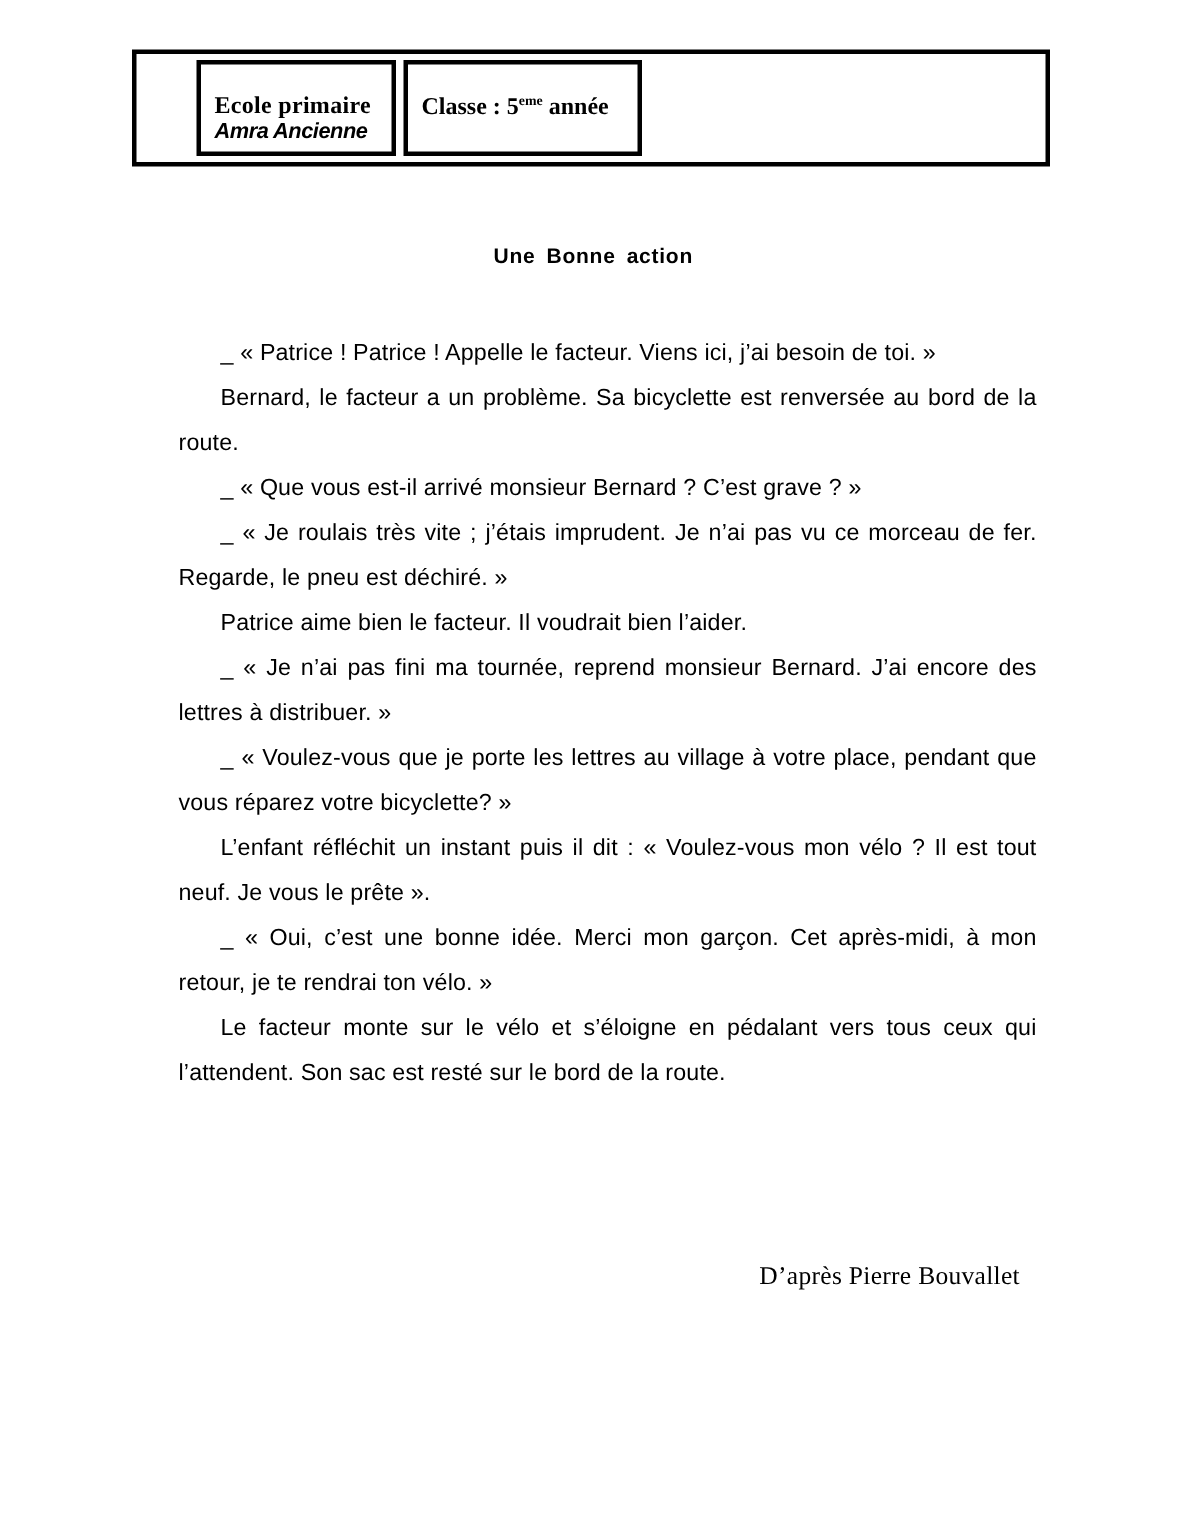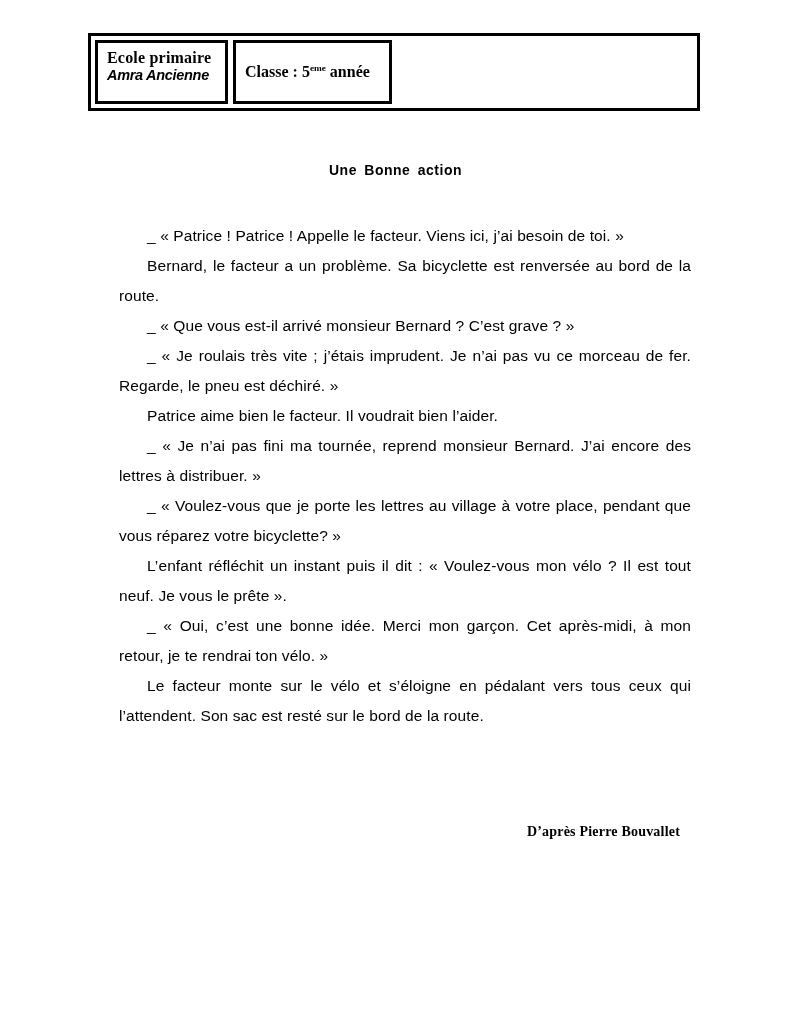--- a/index.html
+++ b/index.html
@@ -30,21 +30,22 @@
     border: 3px solid #000;
     height: 64px;
     font-family: "Liberation Serif", serif;
     font-weight: bold;
   }
   .cell-school {
     width: 133px;
     padding: 6px 8px 5px 9px;
     display: flex;
     flex-direction: column;
-    justify-content: flex-start;
+    justify-content: flex-end;
+    margin-left: 36px;
   }
   .school-line1 {
     font-size: 16px;
     letter-spacing: 0.2px;
   }
   .school-line2 {
     font-family: "Liberation Sans", sans-serif;
     font-style: italic;
     font-weight: bold;
     font-size: 14.5px;
@@ -97,25 +98,25 @@
     line-height: 30px;
     text-align: justify;
     text-indent: 28px;
     letter-spacing: 0.1px;
     margin-left: 19px;
   }
 
   
   .attribution {
     position: absolute;
-    top: 824px;
+    top: 841px;
     right: 111px;
     font-family: "Liberation Serif", serif;
-    font-weight: bold;
-    font-size: 14px;
+    font-weight: normal;
+    font-size: 17px;
     letter-spacing: 0.2px;
   }
 </style>
 </head>
 <body>
 
 <div class="page">
 
   <div class="header-table">
     <div class="cell cell-school">

